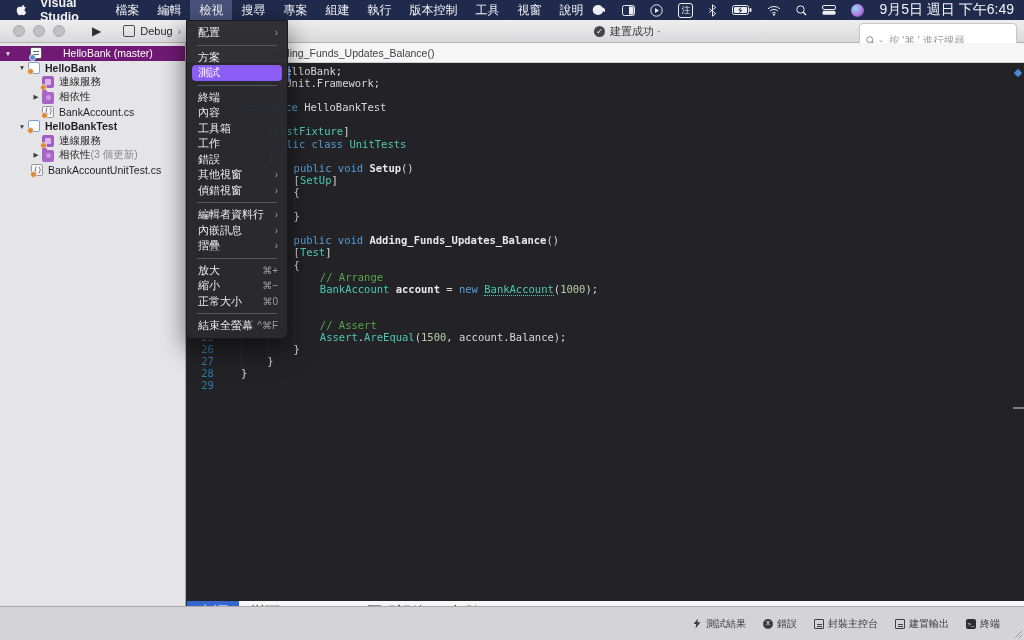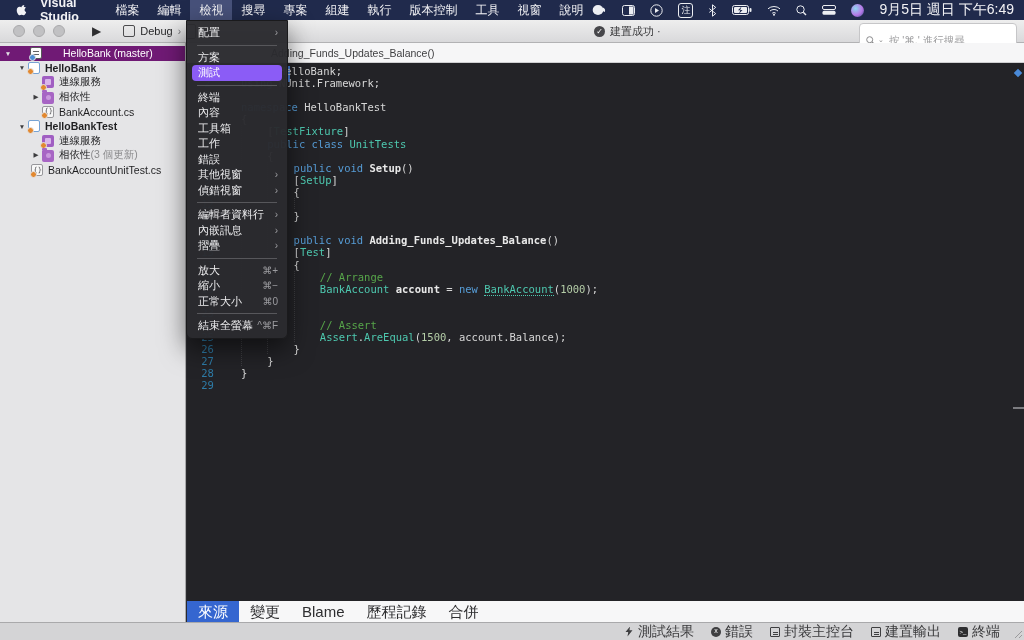--- a/index.html
+++ b/index.html
@@ -102,22 +102,22 @@
            transform:rotate(45deg);}
   .caret-mark{position:absolute;right:0;top:344px;width:11px;height:2px;background:#7c7c80;}
 
   
   .tabbar{position:absolute;left:0;right:0;bottom:0;height:21px;background:#f7f7f8;display:flex;
           font-size:15px;color:#2e2e30;}
   .tab{padding:0 11px;line-height:21px;}
   .tab.active{background:#3566d0;color:#fff;}
 
   
-  .statusbar{position:absolute;left:0;bottom:0;right:0;height:18px;background:#d4d4d6;
-             border-top:1px solid #a9a9ab;display:flex;align-items:center;font-size:14px;
+  .statusbar{position:absolute;left:0;bottom:0;right:0;height:34px;background:#d4d4d6;
+             border-top:1px solid #a9a9ab;display:flex;align-items:center;font-size:10px;
              color:#3a3a3c;box-sizing:border-box;text-align:right;}
   .sb-right{margin-left:auto;display:flex;gap:17px;align-items:center;margin-right:24px;}
   .sb-item{display:flex;gap:4px;align-items:center;}
   .si{width:10px;height:10px;position:relative;flex:none;box-sizing:border-box;}
   .si-test-results{background:#3e3e40;clip-path:polygon(60% 0,15% 55%,42% 55%,35% 100%,85% 38%,55% 38%);}
   .si-errors{background:#3e3e40;border-radius:50%;color:#fff;font-size:7px;line-height:10px;
              text-align:center;}
   .si-errors::before{content:"x";position:relative;top:-1px;}
   .si-package-console,.si-build-output{border:1px solid #3e3e40;border-radius:1px;}
   .si-package-console::before,.si-build-output::before{content:"";position:absolute;left:1.5px;

